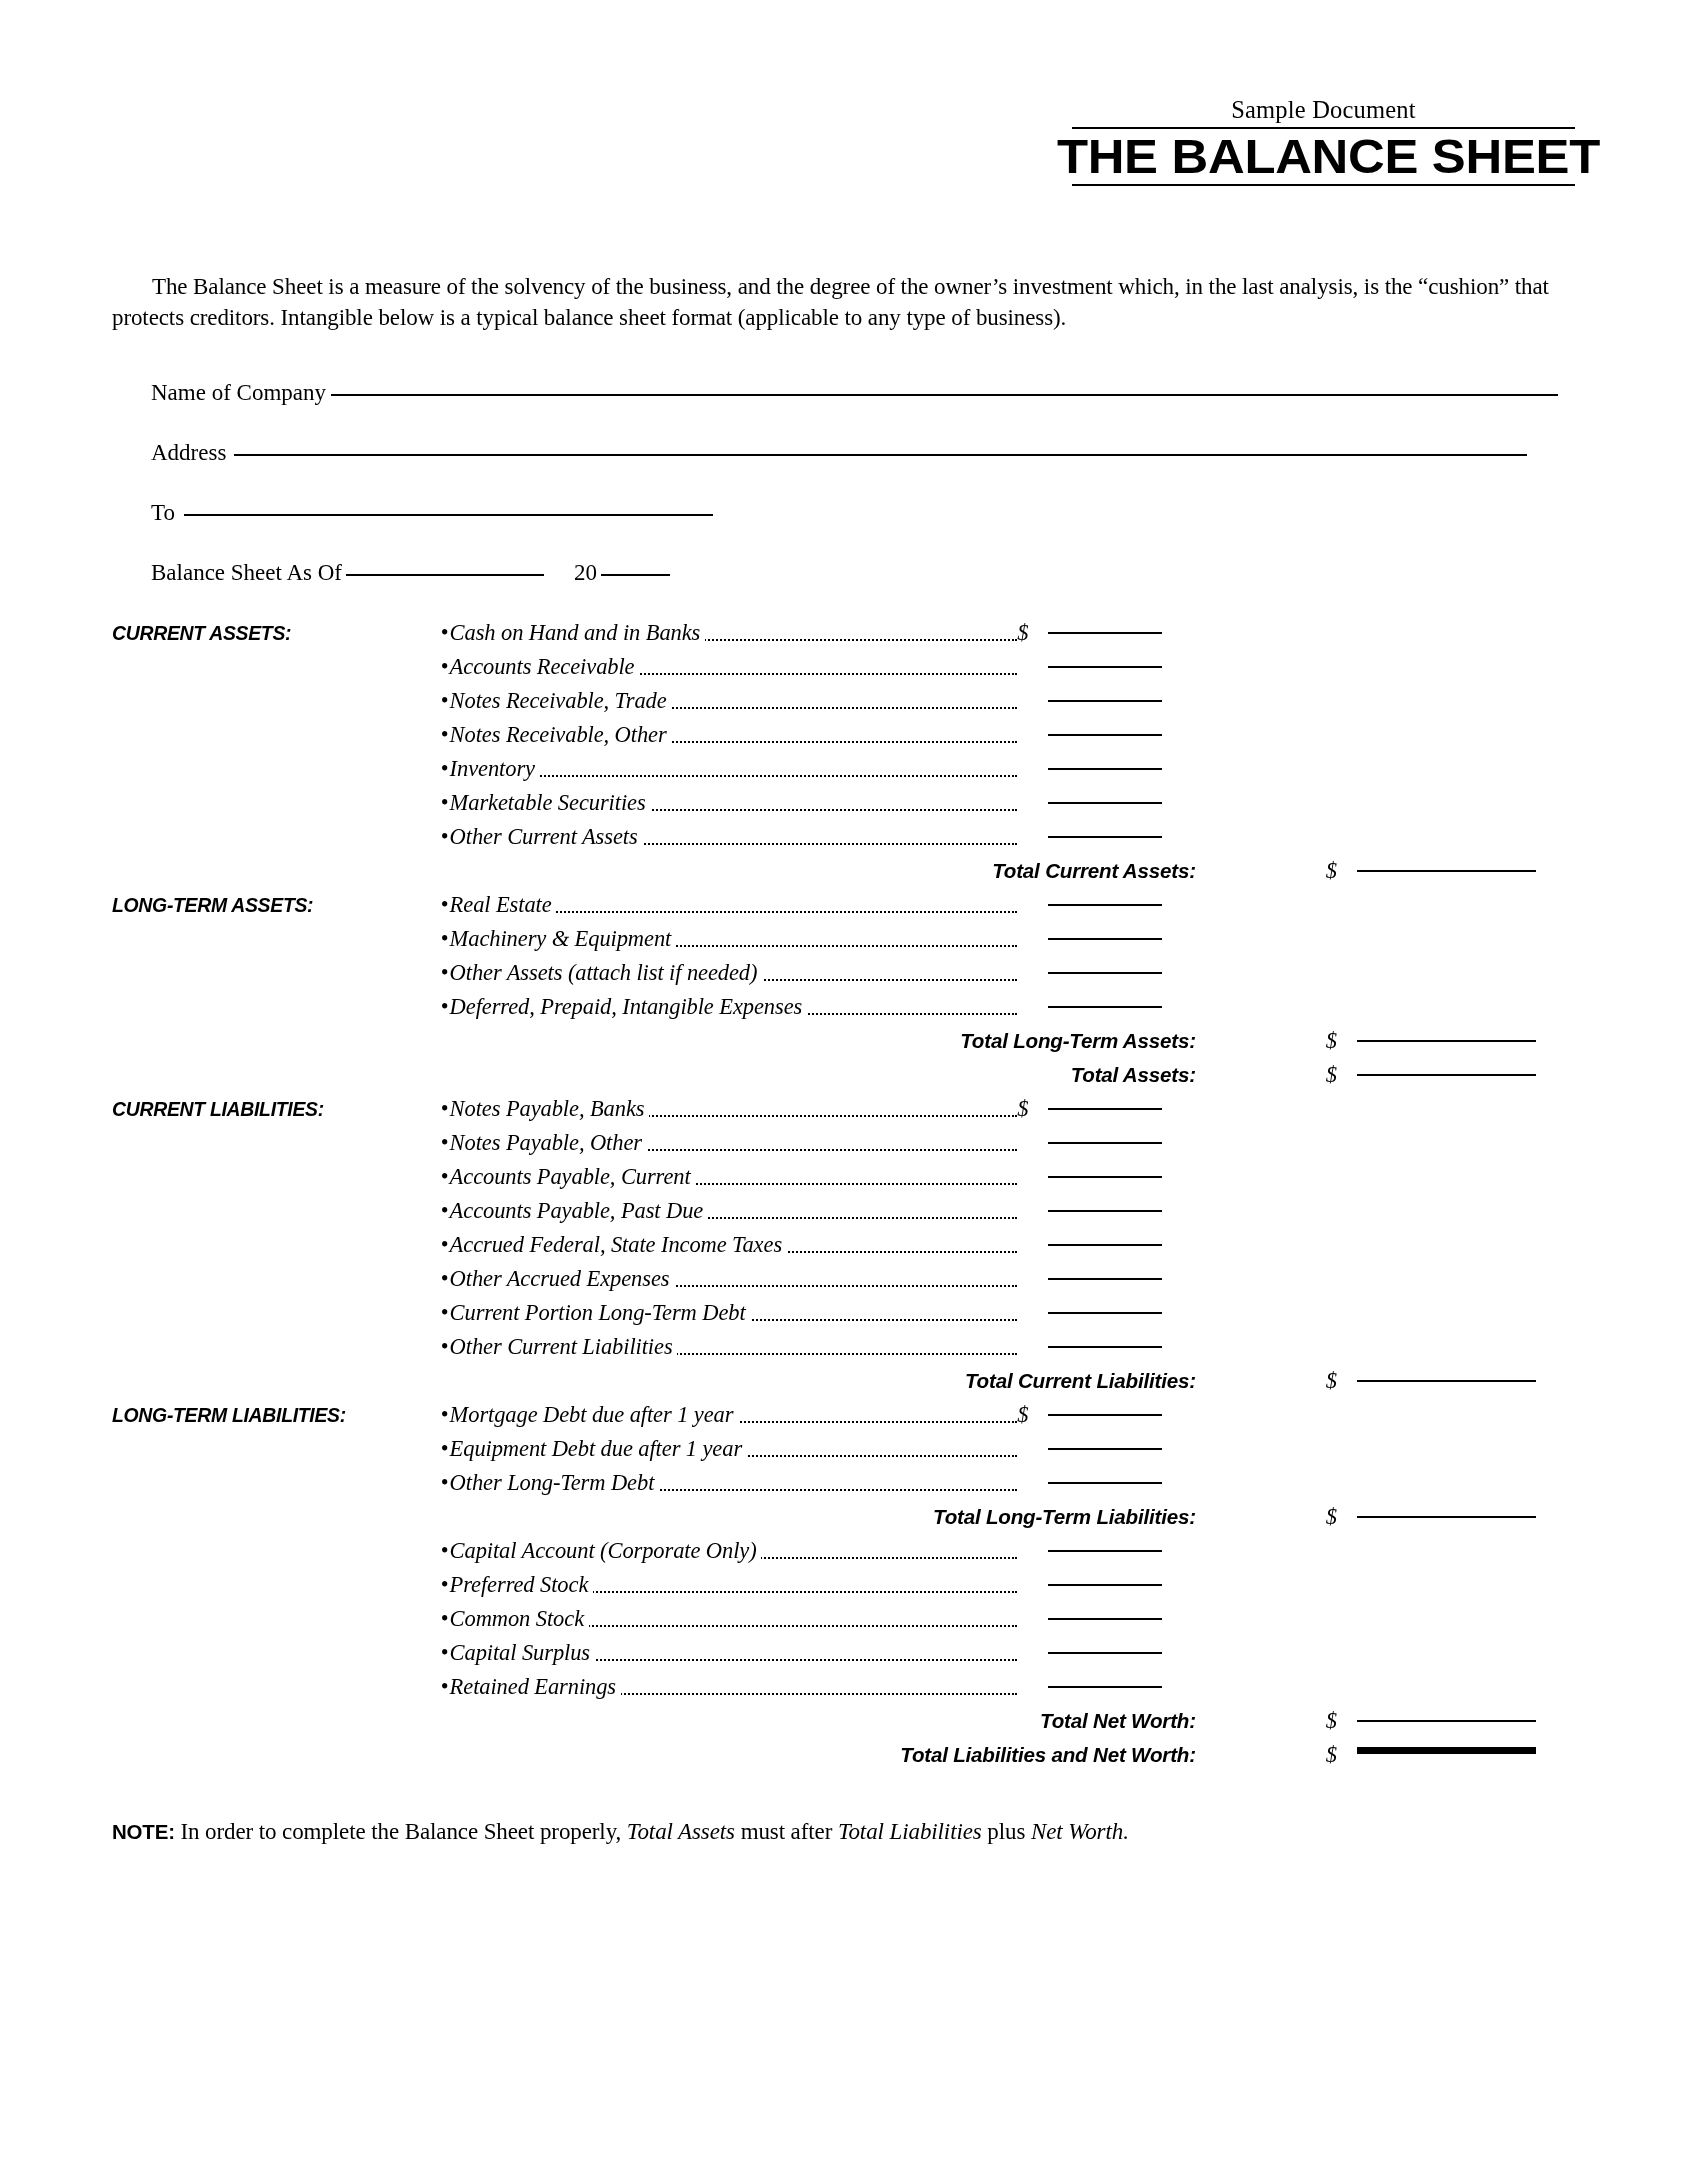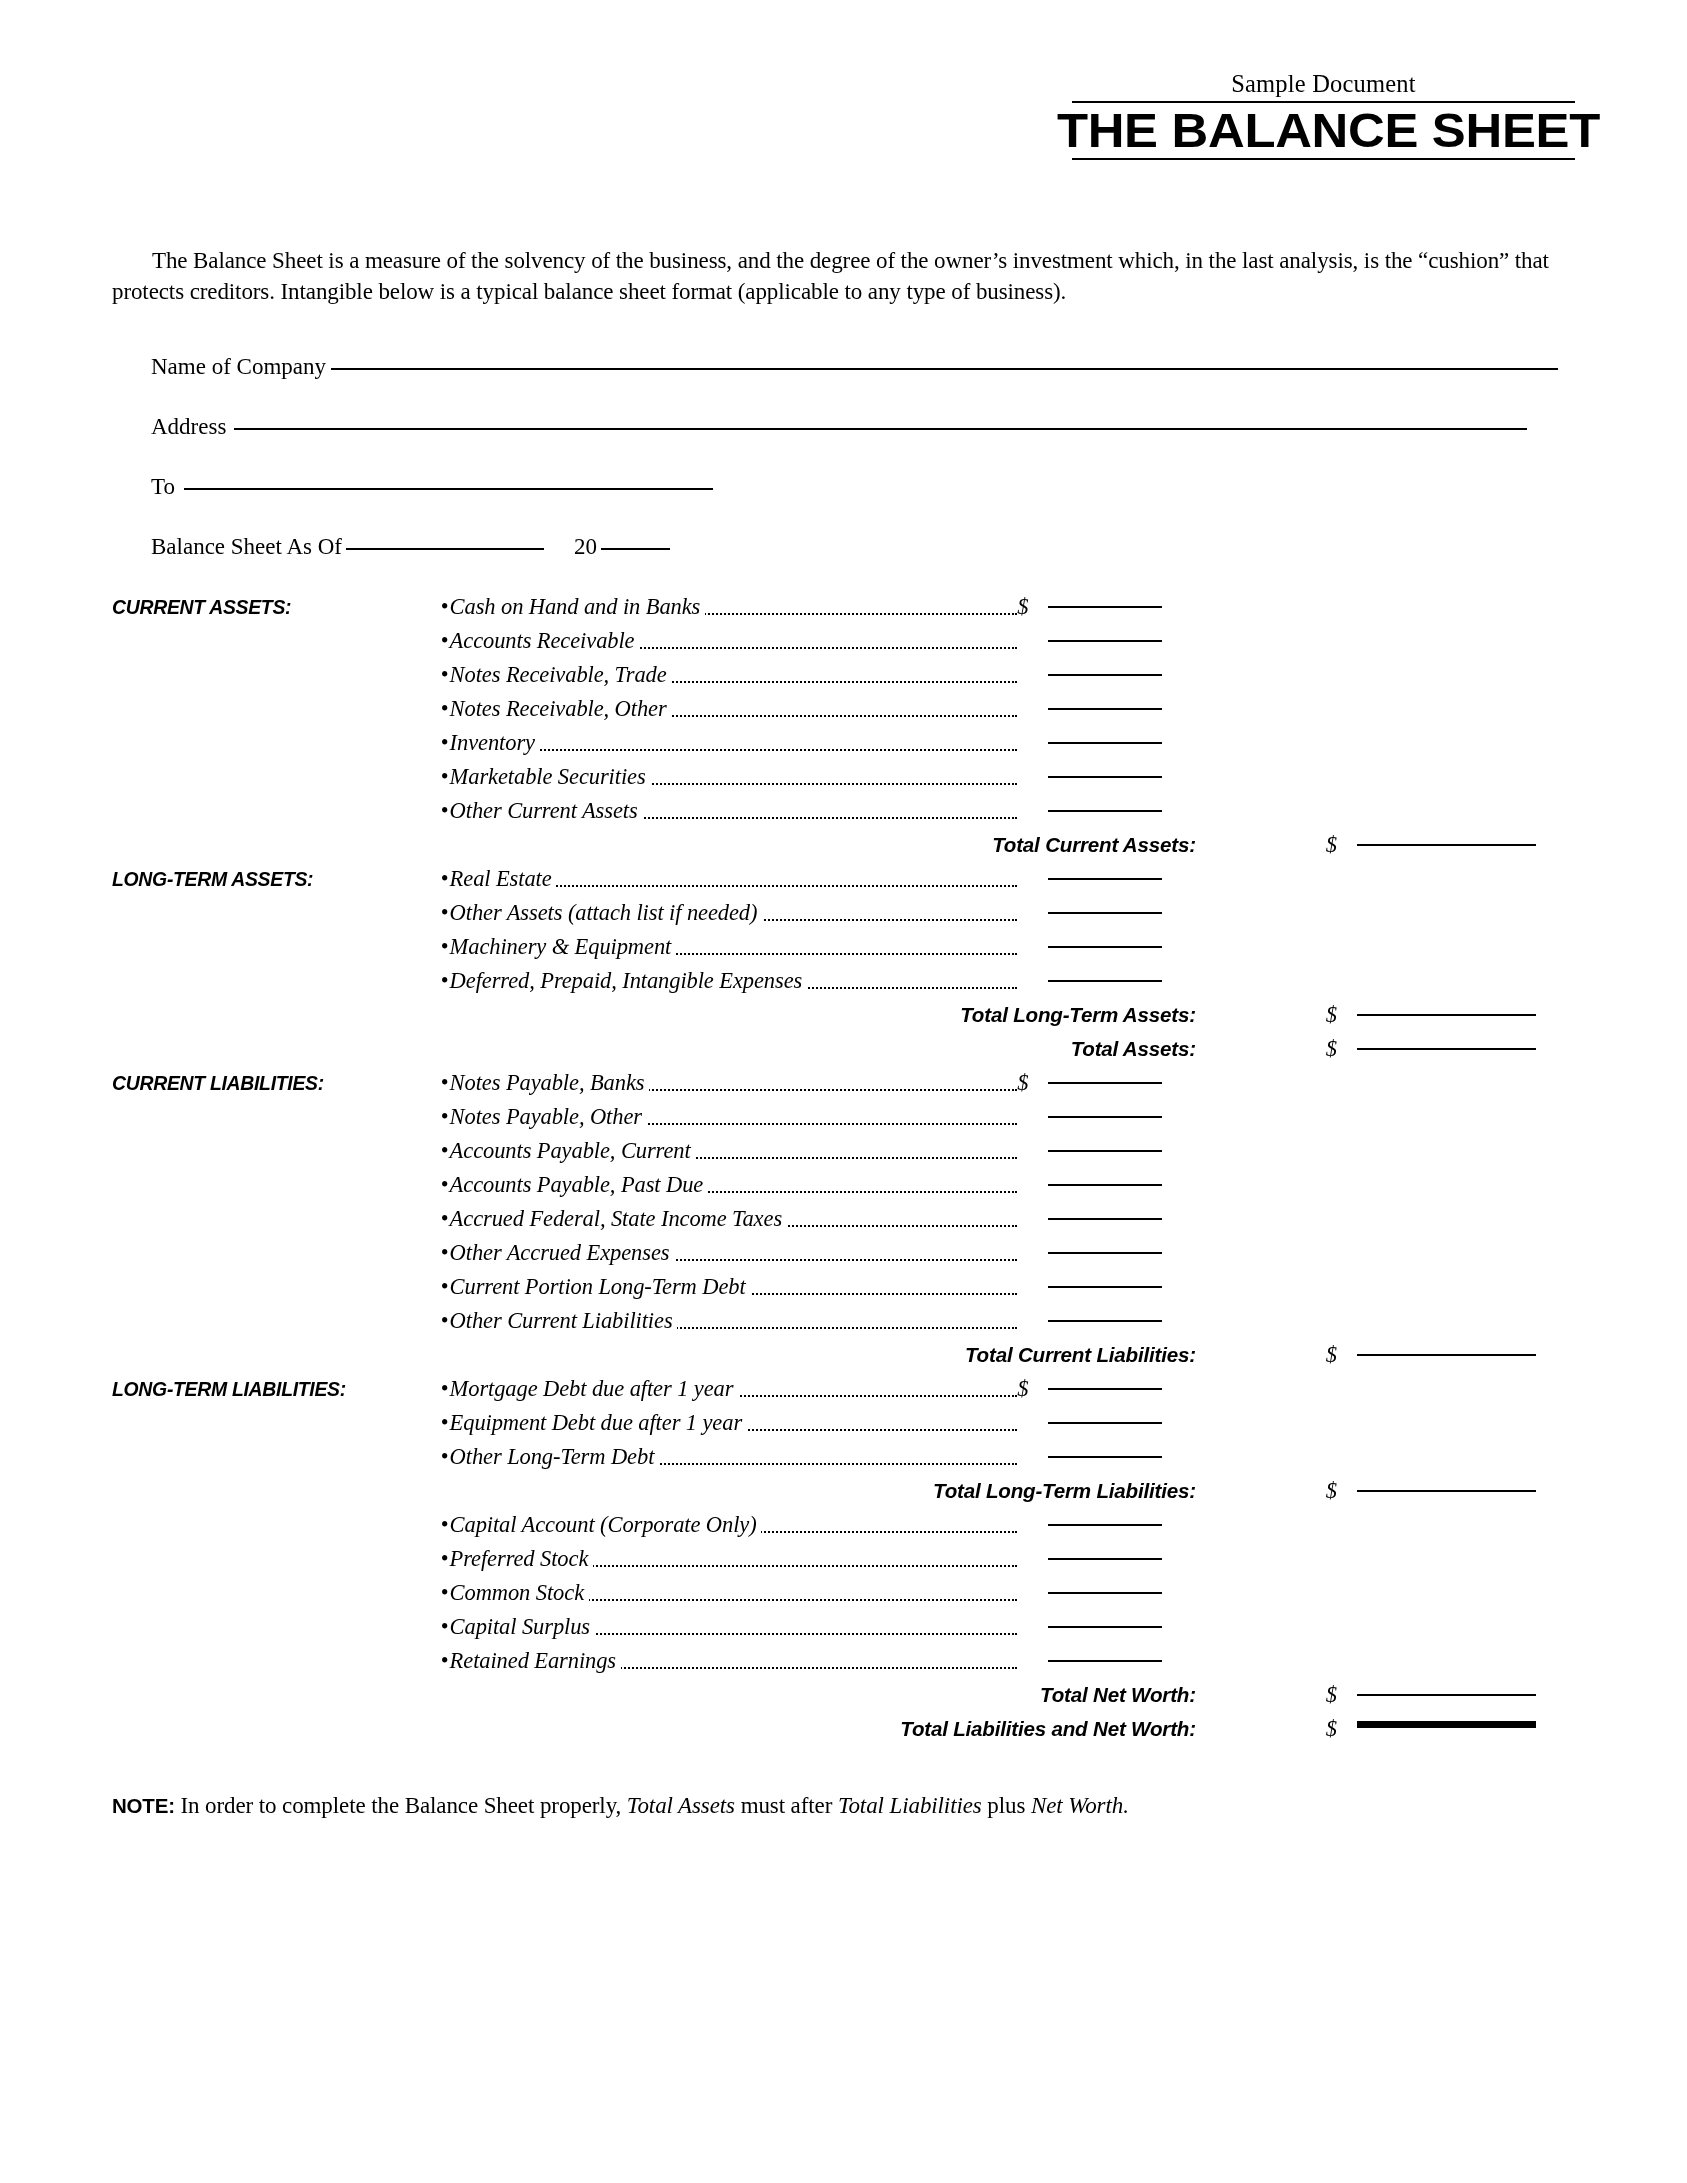--- a/index.html
+++ b/index.html
@@ -18,21 +18,21 @@
   .page {
     position: relative;
     width: 1687px;
     height: 2183px;
     box-sizing: border-box;
     padding: 0 112px;
   }
 
   
   .header {
-    padding-top: 71px;
+    padding-top: 97px;
     display: flex;
     justify-content: flex-end;
   }
   .header-inner {
     width: 503px;
     text-align: center;
   }
   .sample-doc {
     font-family: "Liberation Serif", "DejaVu Serif", serif;
     font-size: 24.5px;
@@ -353,34 +353,34 @@
           <td>
             <span class="blank-line"></span>
           </td>
           <td></td>
           <td></td>
           <td></td>
         </tr>
         <tr class="row">
           <td></td>
           <td>
+            <span class="item-text"><span class="lead"></span><span class="bullet">•</span><span class="txt">Machinery &amp; Equipment</span></span>
+          </td>
+          <td class="dollar"></td>
+          <td>
+            <span class="blank-line"></span>
+          </td>
+          <td></td>
+          <td></td>
+          <td></td>
+        </tr>
+        <tr class="row">
+          <td></td>
+          <td>
             <span class="item-text"><span class="lead"></span><span class="bullet">•</span><span class="txt">Other Assets (attach list if needed)</span></span>
-          </td>
-          <td class="dollar"></td>
-          <td>
-            <span class="blank-line"></span>
-          </td>
-          <td></td>
-          <td></td>
-          <td></td>
-        </tr>
-        <tr class="row">
-          <td></td>
-          <td>
-            <span class="item-text"><span class="lead"></span><span class="bullet">•</span><span class="txt">Machinery &amp; Equipment</span></span>
           </td>
           <td class="dollar"></td>
           <td>
             <span class="blank-line"></span>
           </td>
           <td></td>
           <td></td>
           <td></td>
         </tr>
         <tr class="row">

